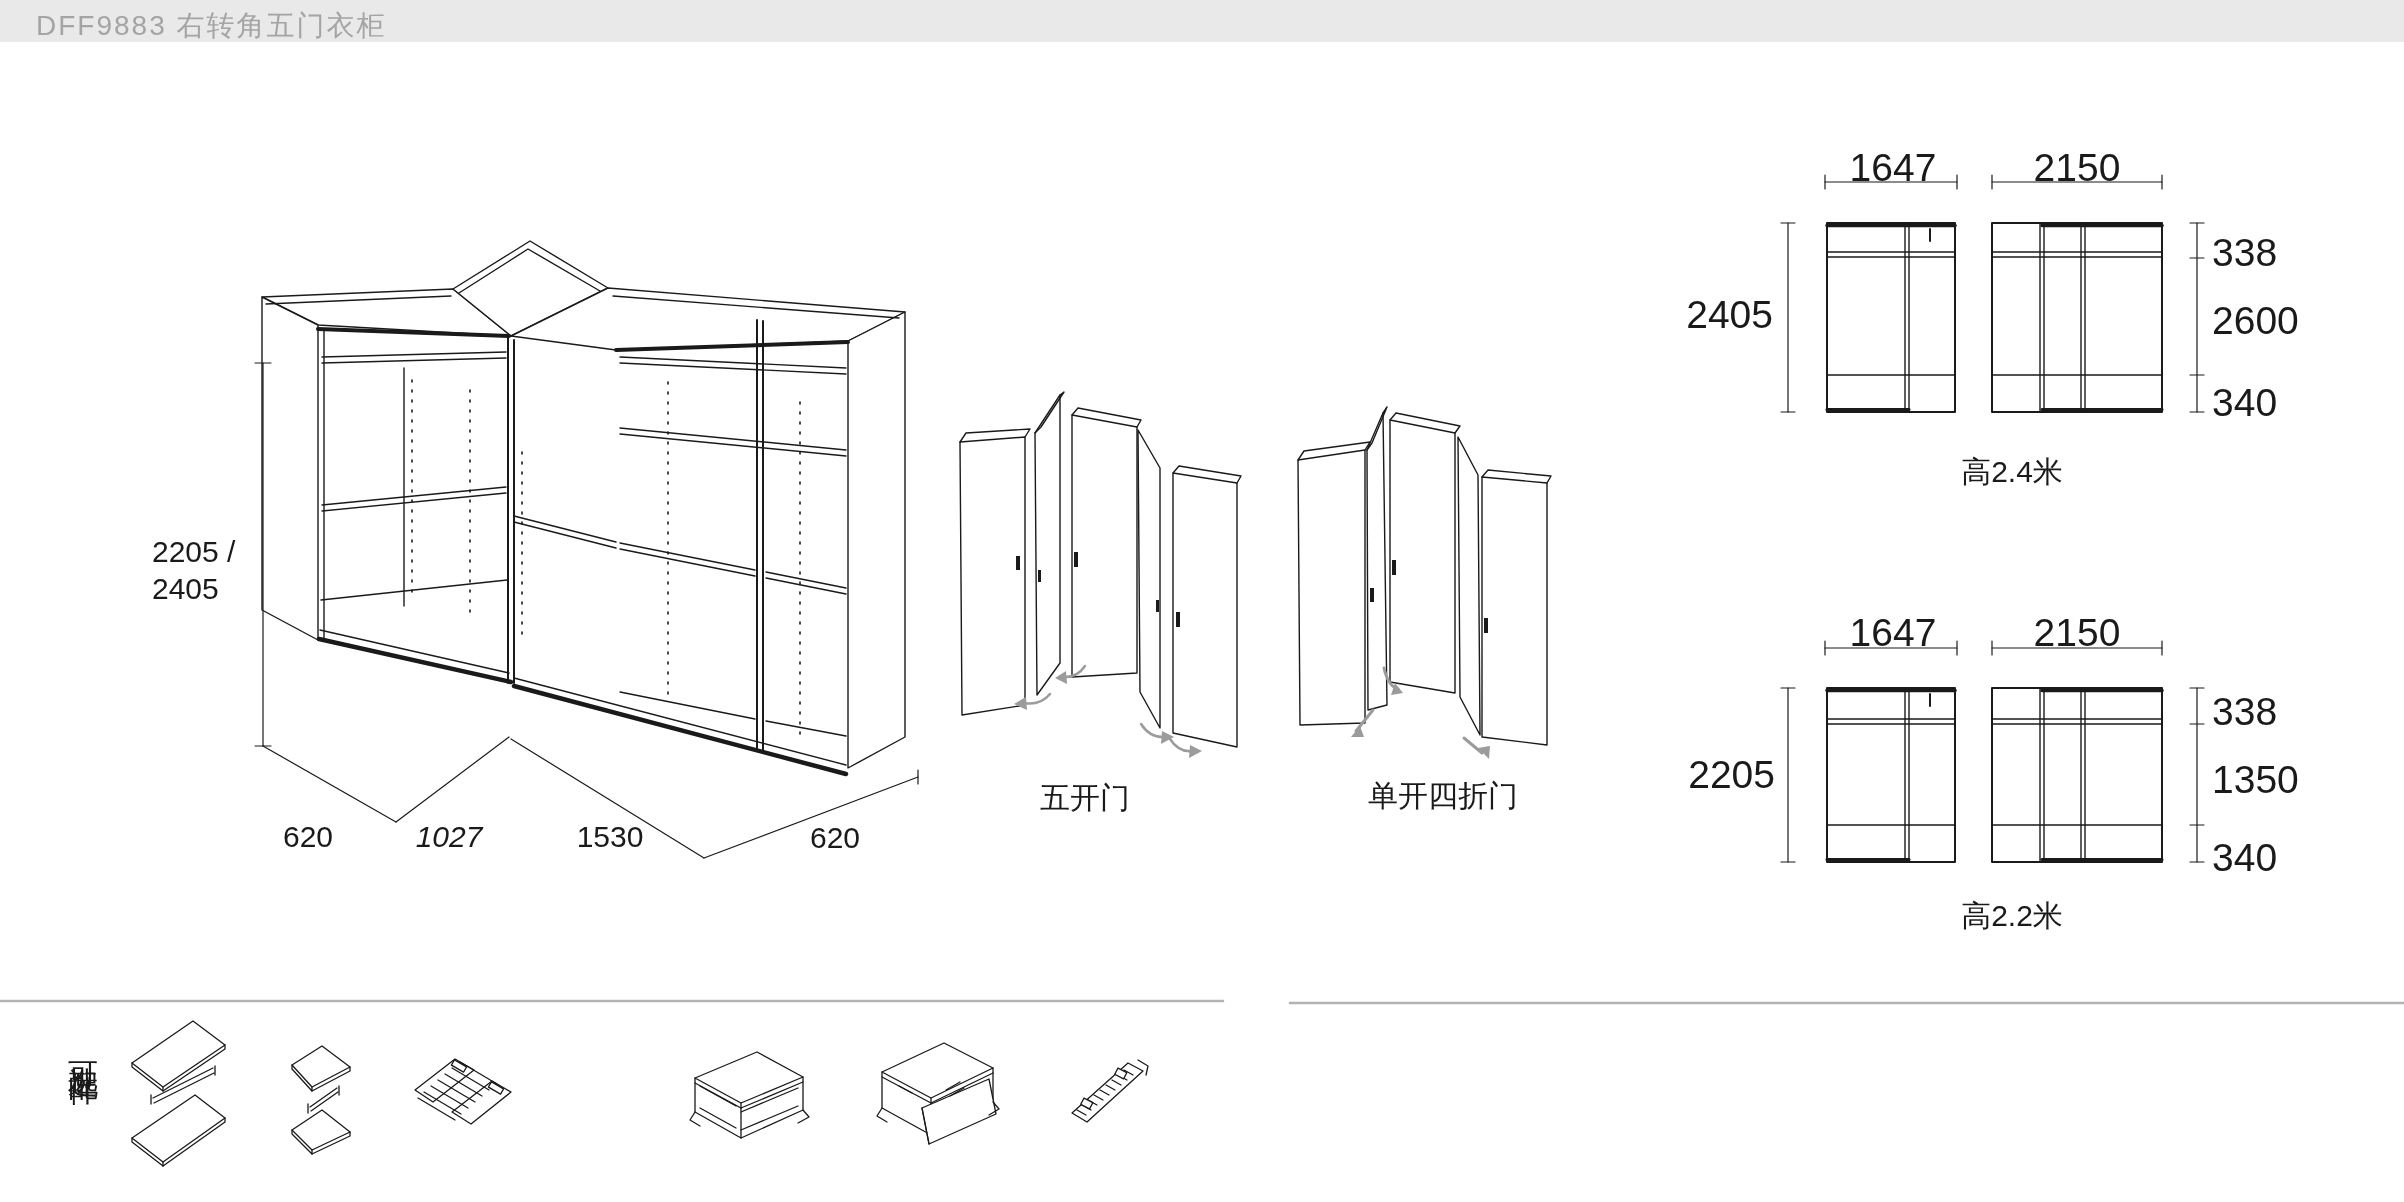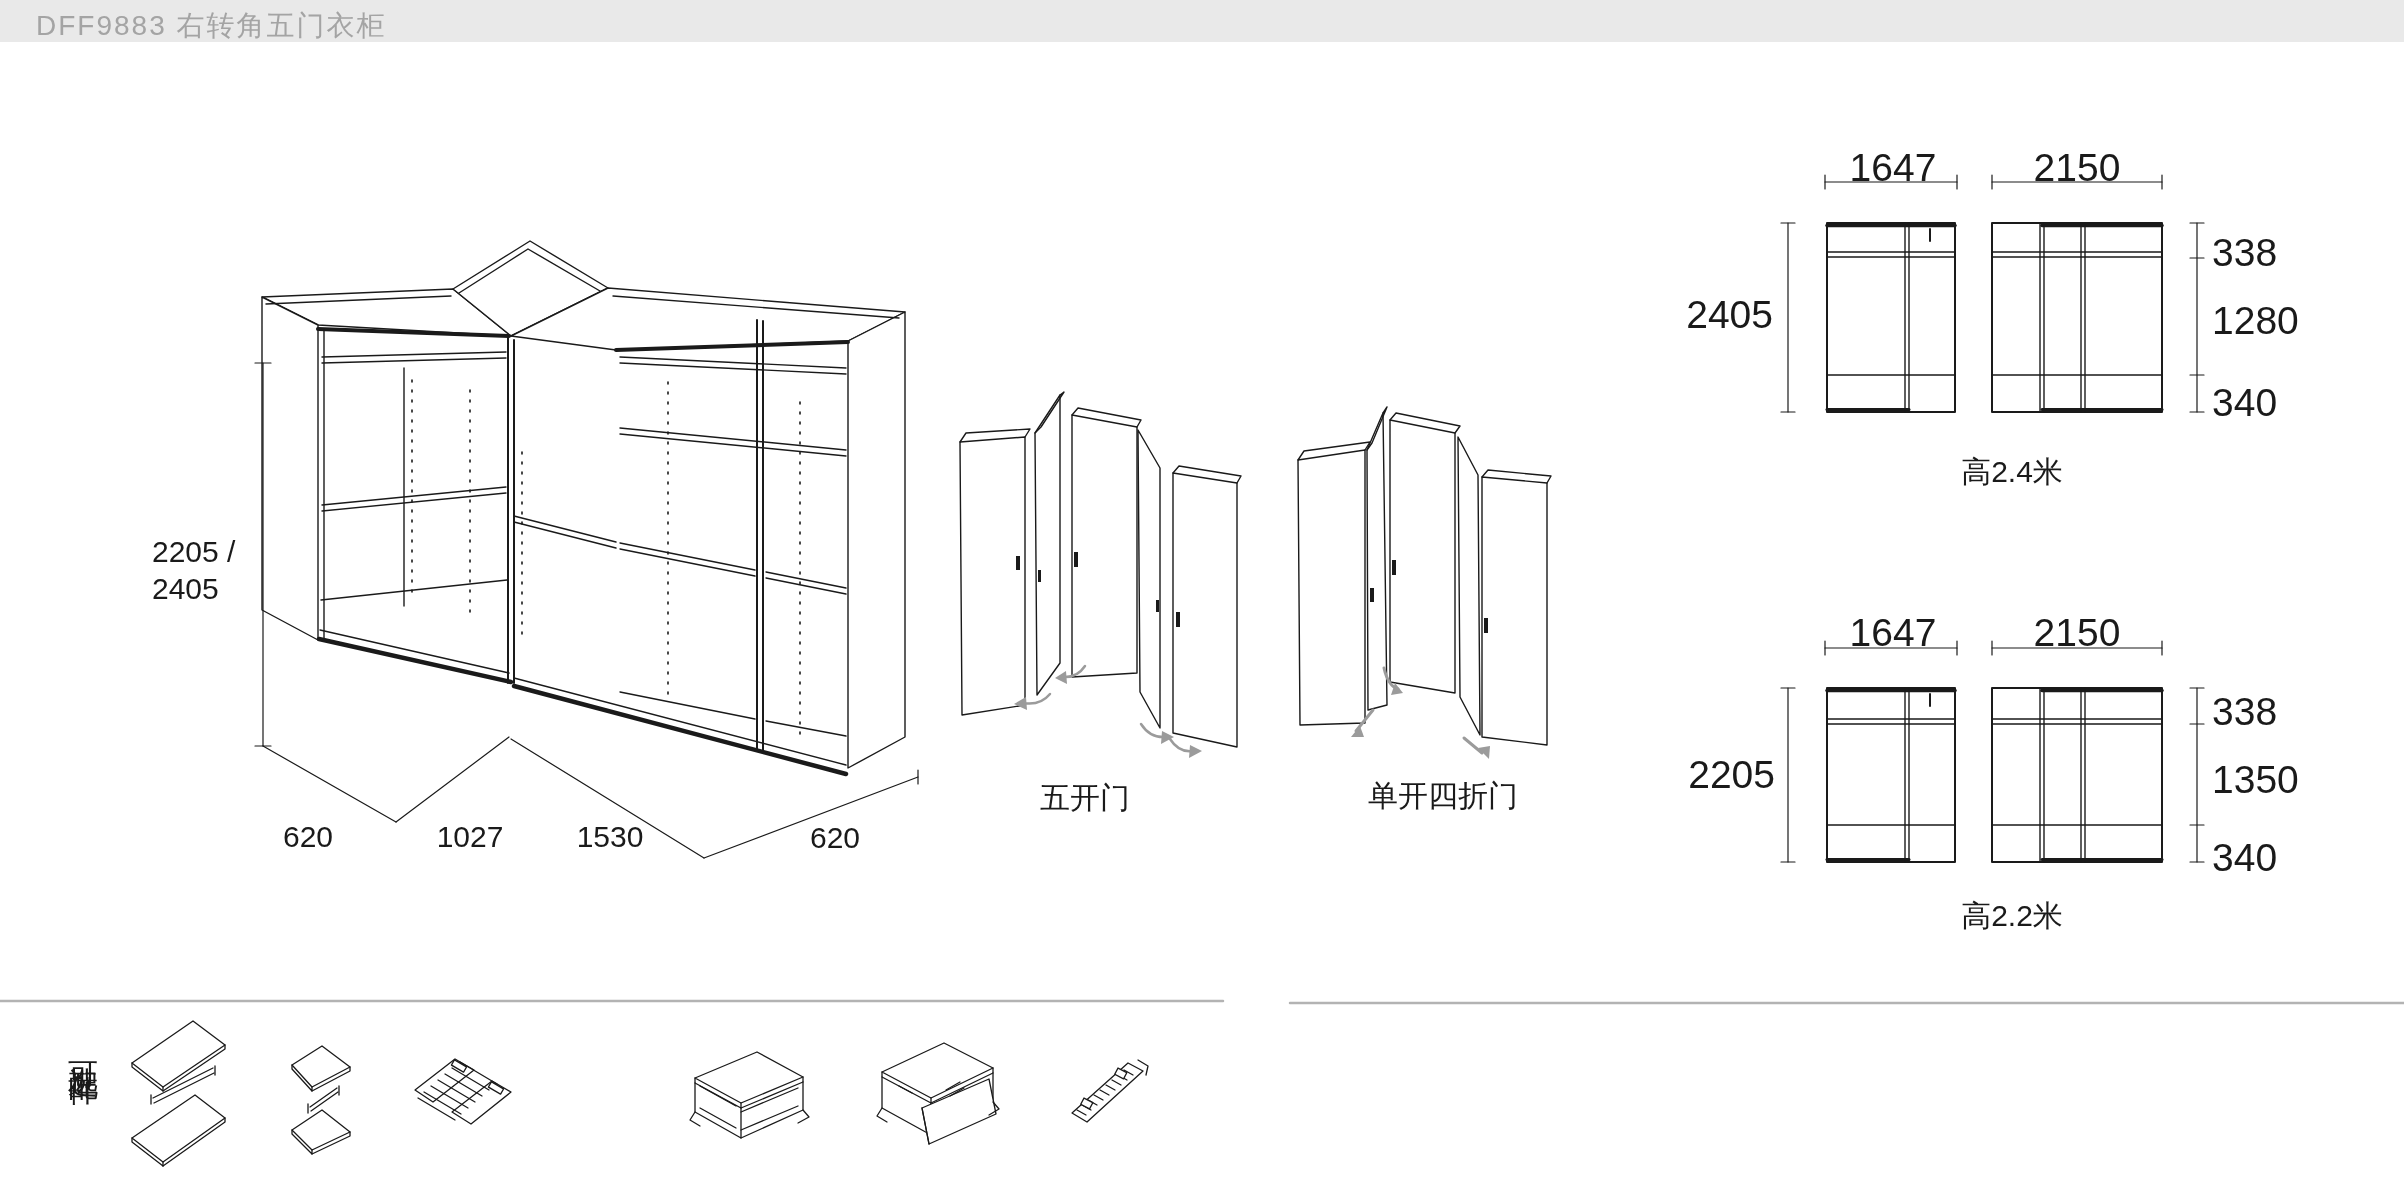--- a/index.html
+++ b/index.html
@@ -338,32 +338,32 @@
         </g>
       </g>
     </g>
   </svg>
 
   <div class="lbl dimblock" style="left:152px;top:533px;">
     <div>2205 /</div>
     <div>2405</div>
   </div>
   <div class="lbl ctr" style="left:308px;top:820px;">620</div>
-  <div class="lbl ctr" style="left:470px;top:820px;">1027</div>
+  <div class="lbl ctr" style="left:449px;top:820px;font-style:italic;">1027</div>
   <div class="lbl ctr" style="left:610px;top:820px;">1530</div>
   <div class="lbl ctr" style="left:835px;top:821px;">620</div>
 
   <div class="lbl ctr" style="left:1085px;top:778px;text-align:center;">五开门</div>
   <div class="lbl ctr" style="left:1422px;top:776px;margin-left:21px;">单开四折门</div>
 
   <div class="lbl elv ctr" style="left:1893px;top:146px;">1647</div>
   <div class="lbl elv ctr" style="left:2077px;top:146px;">2150</div>
   <div class="lbl elv rgt" style="left:1673px;top:293px;width:100px;">2405</div>
   <div class="lbl elv" style="left:2212px;top:231px;">338</div>
-  <div class="lbl elv" style="left:2212px;top:299px;">1280</div>
+  <div class="lbl elv" style="left:2212px;top:299px;">2600</div>
   <div class="lbl elv" style="left:2212px;top:381px;">340</div>
   <div class="lbl ctr" style="left:2012px;top:452px;">高2.4米</div>
 
   <div class="lbl elv ctr" style="left:1893px;top:611px;">1647</div>
   <div class="lbl elv ctr" style="left:2077px;top:611px;">2150</div>
   <div class="lbl elv rgt" style="left:1675px;top:753px;width:100px;">2205</div>
   <div class="lbl elv" style="left:2212px;top:690px;">338</div>
   <div class="lbl elv" style="left:2212px;top:758px;">1350</div>
   <div class="lbl elv" style="left:2212px;top:836px;">340</div>
   <div class="lbl ctr" style="left:2012px;top:896px;">高2.2米</div>

